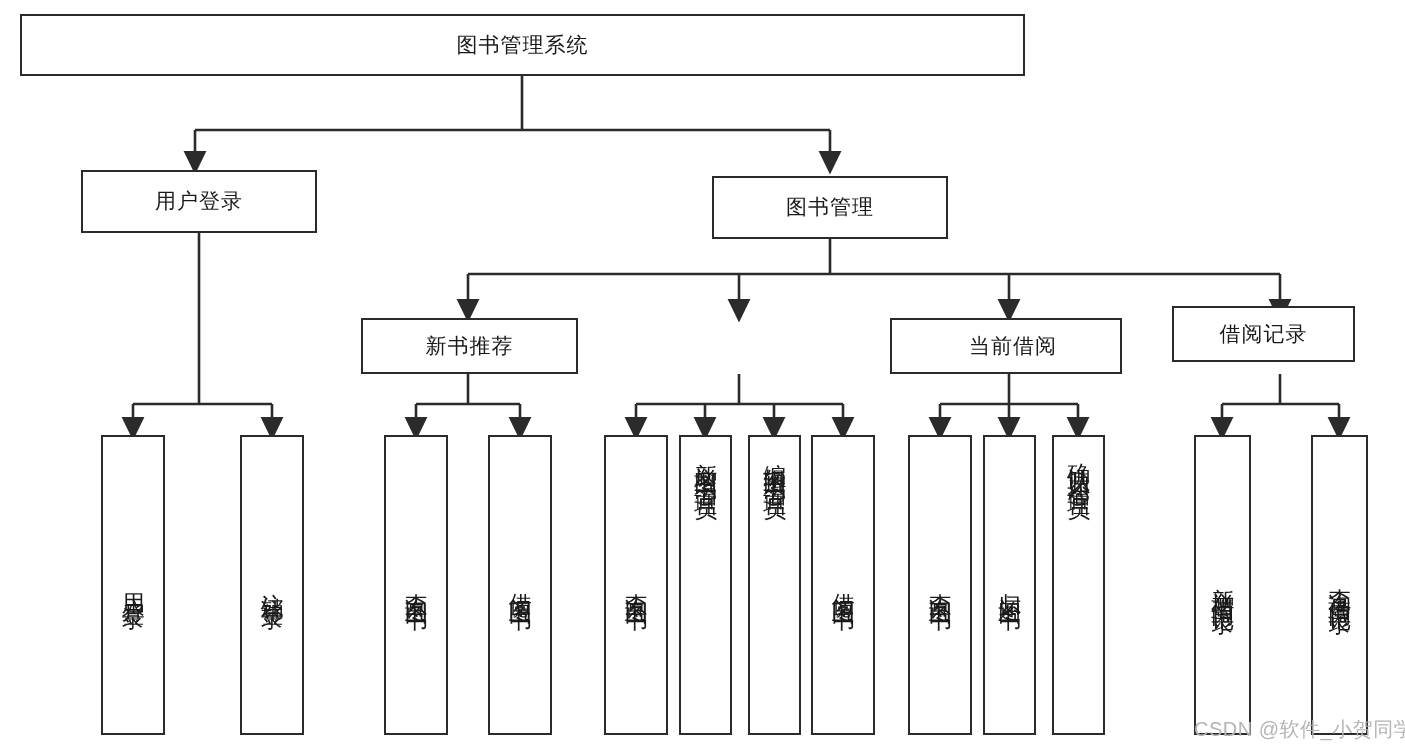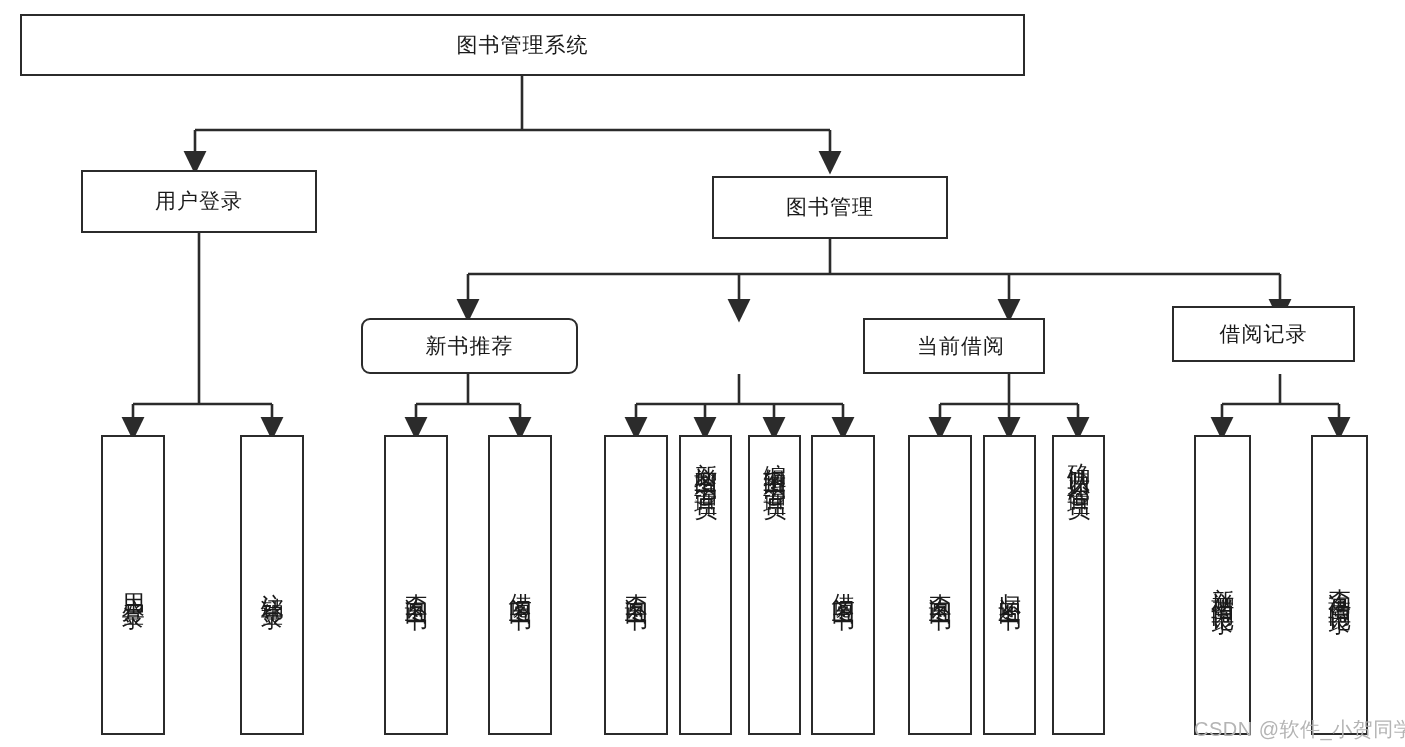--- a/index.html
+++ b/index.html
@@ -131,24 +131,24 @@
     <span class="node-label">图书管理系统</span>
   </div>
 
   <div class="node-box" style="left:81px; top:170px; width:236px; height:63px;">
     <span class="node-label">用户登录</span>
   </div>
   <div class="node-box" style="left:712px; top:170px; width:236px; height:63px;margin-top:6px;">
     <span class="node-label">图书管理</span>
   </div>
 
-  <div class="node-box" style="left:361px; top:318px; width:217px; height:56px;border-radius:9px;">
+  <div class="node-box" style="left:361px; top:318px; width:217px; height:56px;">
     <span class="node-label">新书推荐</span>
   </div>
-  <div class="node-box" style="left:863px; top:318px; width:182px; height:56px;padding-left:14px;">
+  <div class="node-box" style="left:890px; top:318px; width:232px; height:56px;padding-left:14px;">
     <span class="node-label">当前借阅</span>
   </div>
   <div class="node-box" style="left:1172px; top:306px; width:183px; height:56px;">
     <span class="node-label">借阅记录</span>
   </div>
 
   <div class="node-box leaf vcenter" style="left:101px; top:435px; width:64px; height:300px;">
     <span class="node-label">用户登录</span>
   </div>
   <div class="node-box leaf vcenter" style="left:240px; top:435px; width:64px; height:300px;">

